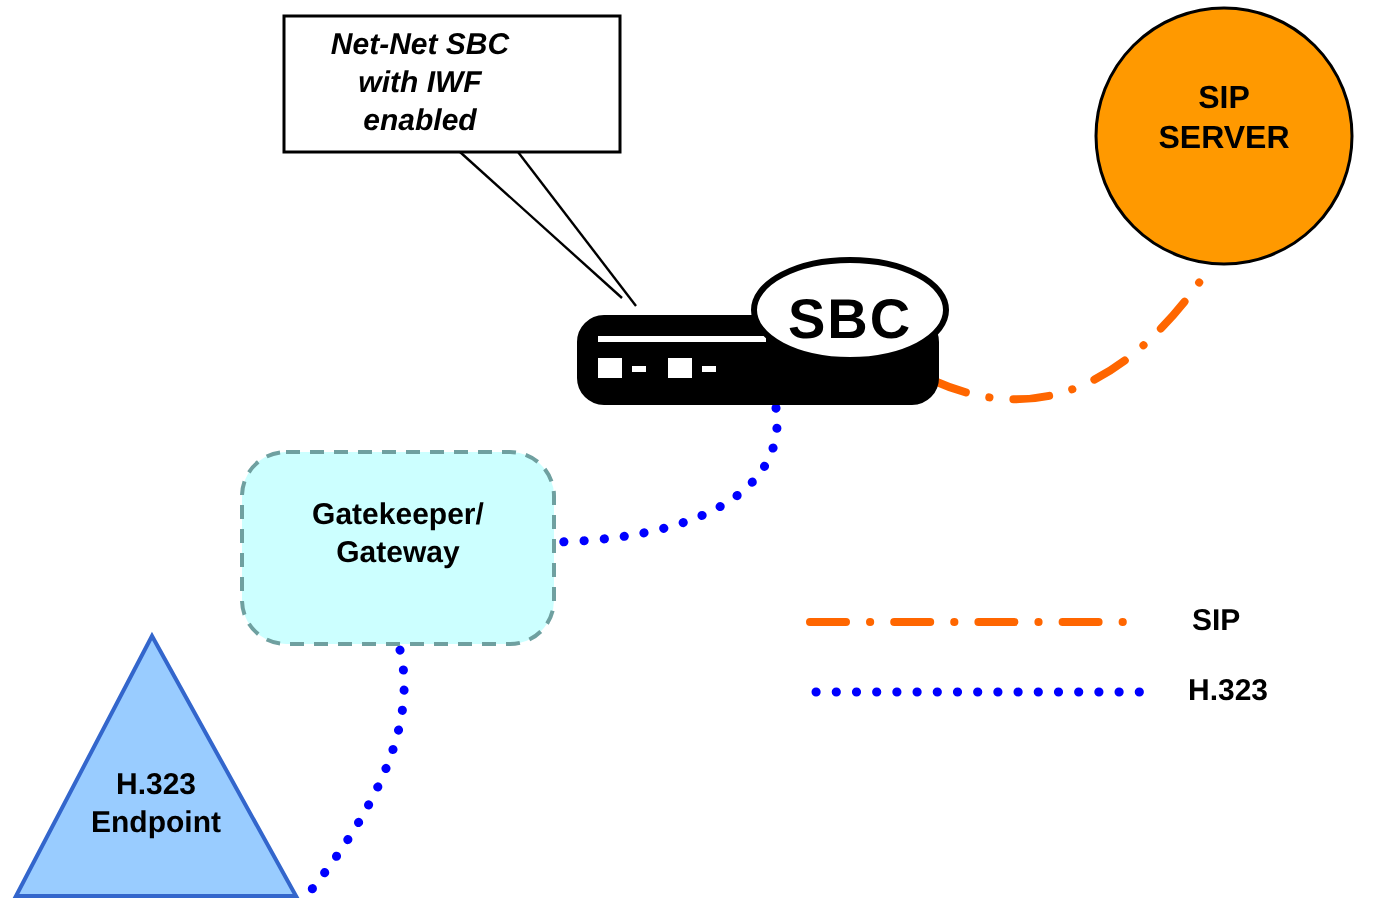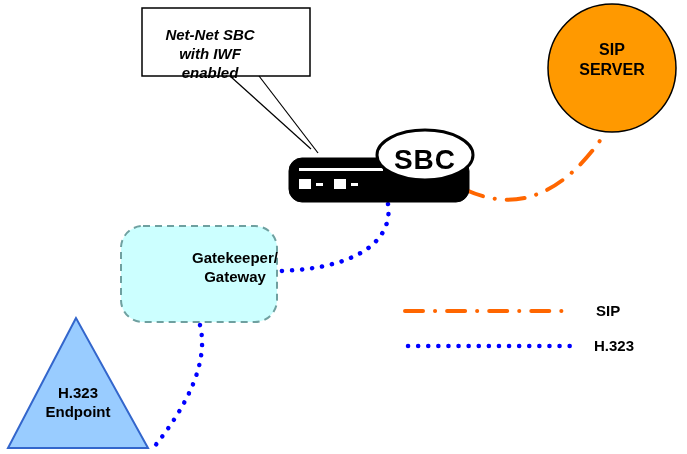--- a/index.html
+++ b/index.html
@@ -60,30 +60,30 @@
   </g>
 
   <rect x="121" y="226" width="156" height="96" rx="22" stroke="#6FA0A0" stroke-width="2" stroke-dasharray="7 5" fill="#CCFFFF"></rect>
 
   <polygon points="76,318 8,448 148,448" stroke="#3366CC" stroke-width="2" fill="#99CCFF"></polygon>
 
   <path d="M 405 311 L 572 311" fill="none" stroke-width="4" stroke-linecap="round" stroke-dasharray="18 12 0.1 12" stroke="#FF6600"></path>
   <path d="M 408 346 L 570 346" fill="none" stroke-width="4.5" stroke-linecap="round" stroke-dasharray="0.1 10" stroke="#0000FF"></path>
 </svg>
 
-<div class="label callout-text" style="left:142px; top:26px; width:136px;">Net-Net SBC
+<div class="label callout-text" style="left:142px; top:14px; width:136px;">Net-Net SBC
 with IWF
 enabled</div>
 
 <div class="label sip-server-text" style="left:552px; top:40px; width:120px;">SIP
 SERVER</div>
 
 <div class="label sbc-text" style="left:385px; top:142px; width:80px;">SBC</div>
 
-<div class="label node-text" style="left:121px; top:249px; width:156px;padding-left:36px;">Gatekeeper/
+<div class="label node-text" style="left:121px; top:249px; width:156px;">Gatekeeper/
 Gateway</div>
 
 <div class="label node-text" style="left:18px; top:384px; width:120px;">H.323
 Endpoint</div>
 
 <div class="label legend-text" style="left:596px; top:302px; width:70px;">SIP</div>
 
 <div class="label legend-text" style="left:594px; top:337px; width:80px;">H.323</div>
 
 </body></html>

